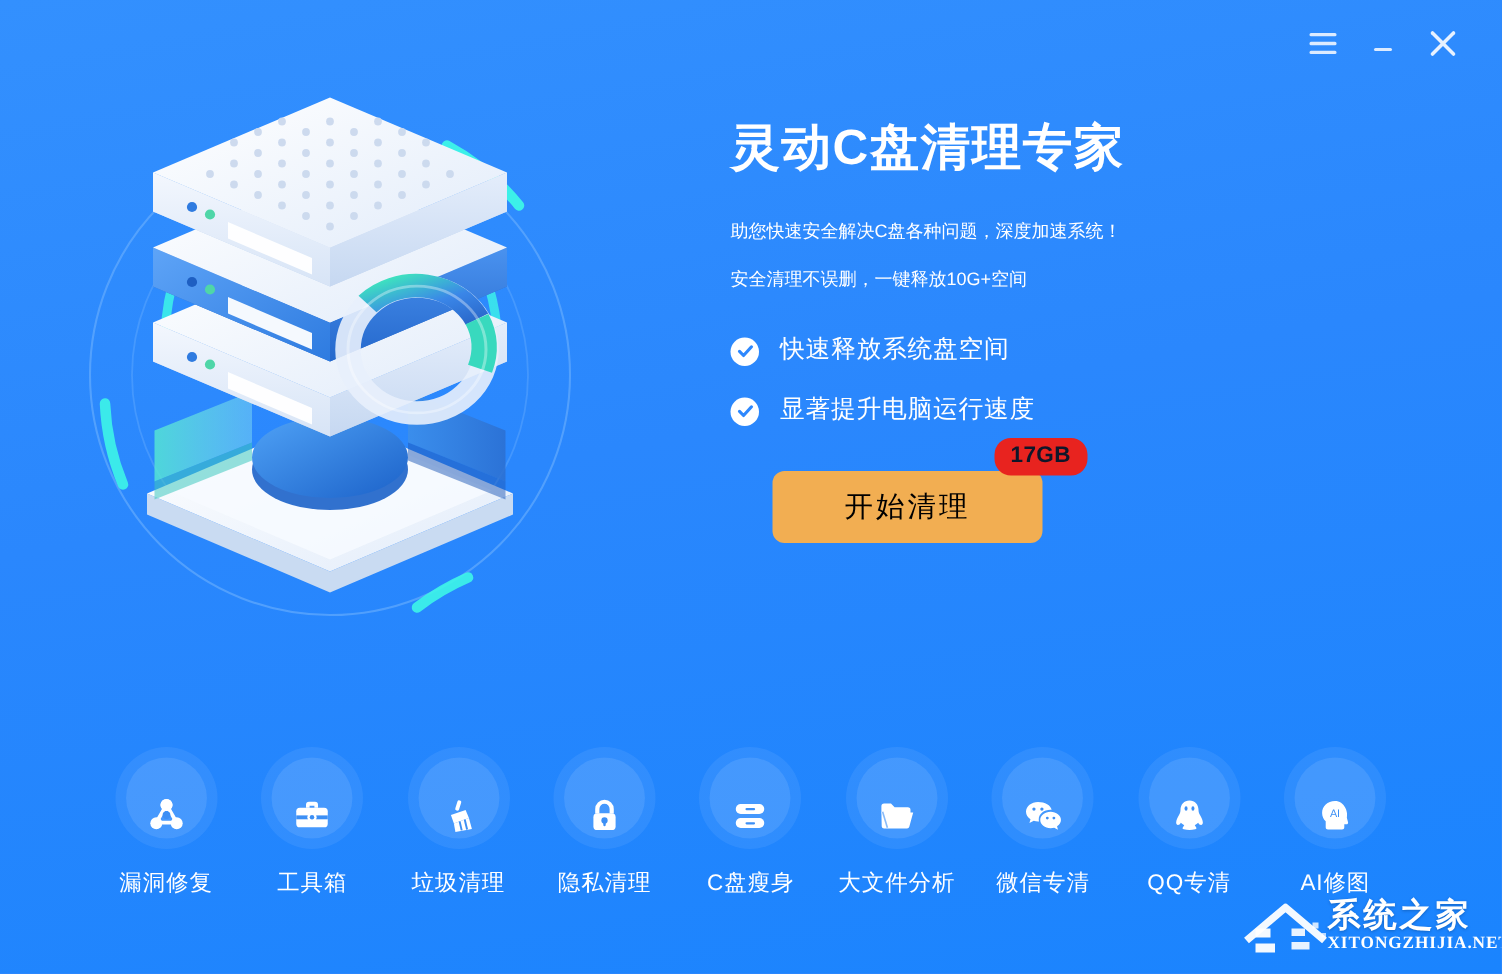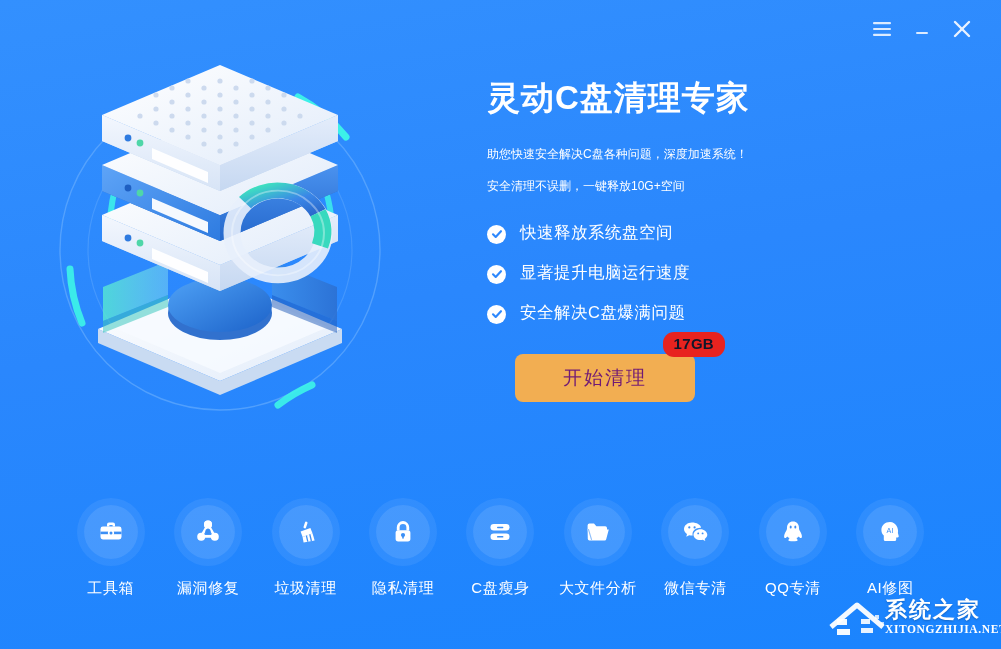--- a/index.html
+++ b/index.html
@@ -106,21 +106,21 @@
     margin-top: 30px;
     margin-left: 28px;
     width: 180px;
   }
   .cta-button {
     width: 180px;
     height: 48px;
     border: none;
     border-radius: 8px;
     background: #F2AE52;
-    color: #701a75;
+    color: #000000;
     font-size: 19px;
     font-family: inherit;
     letter-spacing: 2px;
     cursor: pointer;
     display: flex;
     align-items: center;
     justify-content: center;
   }
   .cta-badge {
     position: absolute;
@@ -153,21 +153,21 @@
     display: flex;
     flex-direction: column;
     align-items: center;
     cursor: pointer;
   }
   .tool-circle {
     width: 54px; height: 54px;
     border-radius: 50%;
     background: rgba(255,255,255,0.16);
     display: flex;
-    align-items: center;
+    align-items: flex-end;
     justify-content: center;
     box-shadow: 0 0 0 7px rgba(255,255,255,0.07);
   }
   .tool-label {
     margin-top: 20px;
     font-size: 15px;
     color: #FFFFFF;
     letter-spacing: 0.6px;
     white-space: nowrap;
   }
@@ -398,63 +398,55 @@
         <span class="feature-label">快速释放系统盘空间</span>
       </div>
       <div class="feature">
         <span class="check">
           <svg width="12" height="12" viewBox="0 0 12 12" aria-hidden="true">
             <polyline points="2,6.3 4.7,9 10,3.2" fill="none" stroke="#2E88FD" stroke-width="2.1" stroke-linecap="round" stroke-linejoin="round"></polyline>
           </svg>
         </span>
         <span class="feature-label">显著提升电脑运行速度</span>
       </div>
-      <div class="feature">
-        <span class="check">
-          <svg width="12" height="12" viewBox="0 0 12 12" aria-hidden="true">
-            <polyline points="2,6.3 4.7,9 10,3.2" fill="none" stroke="#2E88FD" stroke-width="2.1" stroke-linecap="round" stroke-linejoin="round"></polyline>
-          </svg>
-        </span>
-        <span class="feature-label">安全解决C盘爆满问题</span>
-      </div>
     </div>
 
     <div class="cta-wrap">
       <div class="cta-badge">17GB</div>
       <button class="cta-button">开始清理</button>
     </div>
   </div>
 
   <div class="toolrow">
-
-    <div class="tool">
-      <span class="tool-circle">
-        <svg width="30" height="30" viewBox="0 0 30 30" aria-hidden="true">
-          <path d="M11 7.5a2 2 0 0 1 2-2h4a2 2 0 0 1 2 2v2h-2.4V8.1h-3.2V9.5H11z" fill="#fff"></path>
-          <rect x="4.5" y="9.5" width="21" height="13" rx="2.4" fill="#fff"></rect>
-          <rect x="4.5" y="14.6" width="21" height="2.6" fill="#3C8FF5"></rect>
-          <circle cx="15" cy="15.9" r="3.1" fill="#fff"></circle>
-          <circle cx="15" cy="15.9" r="1.5" fill="#3C8FF5"></circle>
-        </svg>
-      </span>
-      <span class="tool-label">工具箱</span>
-    </div>
 
     <div class="tool">
       <span class="tool-circle">
         <svg width="30" height="30" viewBox="0 0 30 30" aria-hidden="true">
           <path d="M15 7.6 L21.8 19.4 L8.2 19.4 Z" fill="none" stroke="#fff" stroke-width="2.6" stroke-linejoin="round"></path>
           <circle cx="15" cy="7.6" r="4" fill="#fff"></circle>
           <circle cx="8.2" cy="19.8" r="4" fill="#fff"></circle>
           <circle cx="21.8" cy="19.8" r="4" fill="#fff"></circle>
           <circle cx="15" cy="7.6" r="4" fill="#fff"></circle>
           <circle cx="15" cy="14.4" r="2.6" fill="#3C8FF5"></circle>
         </svg>
       </span>
       <span class="tool-label">漏洞修复</span>
+    </div>
+
+    <div class="tool">
+      <span class="tool-circle">
+        <svg width="30" height="30" viewBox="0 0 30 30" aria-hidden="true">
+          <path d="M11 7.5a2 2 0 0 1 2-2h4a2 2 0 0 1 2 2v2h-2.4V8.1h-3.2V9.5H11z" fill="#fff"></path>
+          <rect x="4.5" y="9.5" width="21" height="13" rx="2.4" fill="#fff"></rect>
+          <rect x="4.5" y="14.6" width="21" height="2.6" fill="#3C8FF5"></rect>
+          <circle cx="15" cy="15.9" r="3.1" fill="#fff"></circle>
+          <circle cx="15" cy="15.9" r="1.5" fill="#3C8FF5"></circle>
+        </svg>
+      </span>
+      <span class="tool-label">工具箱</span>
     </div>
 
     <div class="tool">
       <span class="tool-circle">
         <svg width="30" height="30" viewBox="0 0 30 30" aria-hidden="true">
           <rect x="13.2" y="4.5" width="2.6" height="7" rx="1.2" fill="#fff" transform="rotate(18 14.5 8)"></rect>
           <path d="M9.6 14.4 L19.4 11 L21.6 16.4 L11.6 20 Z" fill="#fff"></path>
           <path d="M11.6 20 L21.6 16.4 L23.6 23.6 L12.6 25.6 Z" fill="#fff"></path>
           <path d="M15.4 18.6 L16.8 24.6" stroke="#3C8FF5" stroke-width="1.3"></path>
           <path d="M18.8 17.4 L20.4 24" stroke="#3C8FF5" stroke-width="1.3"></path>

